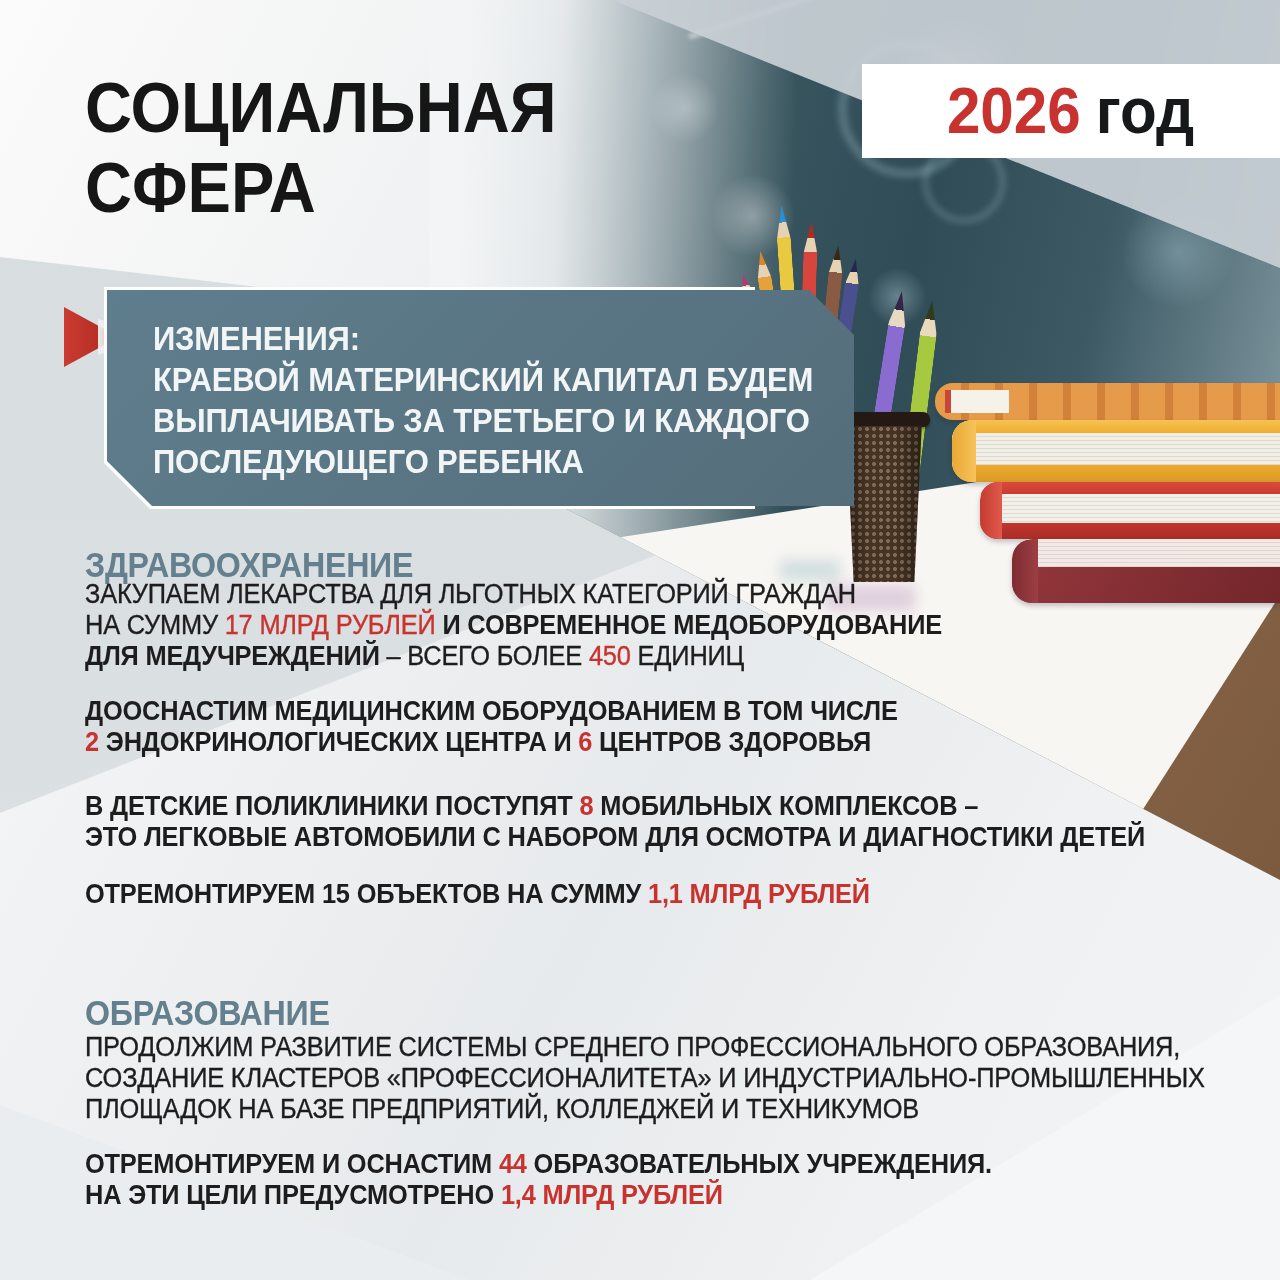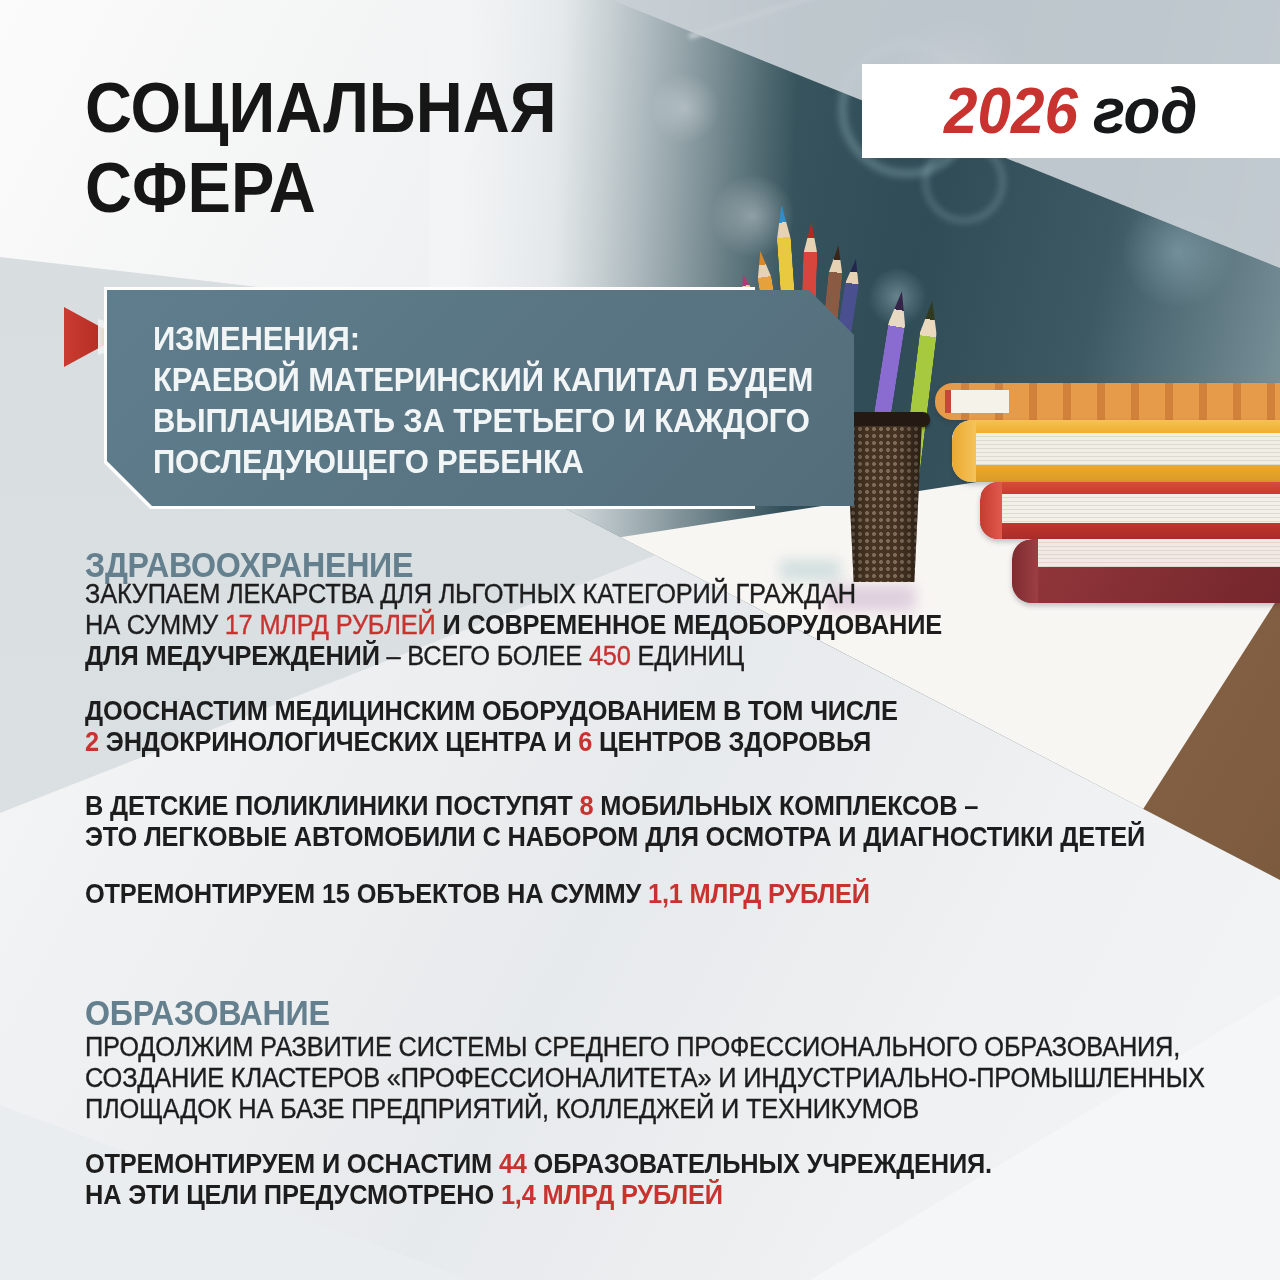--- a/index.html
+++ b/index.html
@@ -76,21 +76,21 @@
       background-size:7px 7px;}
   .cup-shade{position:absolute;left:413px;top:426px;width:82px;height:156px;
       clip-path:polygon(4% 0,96% 0,87% 100%,13% 100%);
       background:linear-gradient(90deg,rgba(0,0,0,.5),rgba(0,0,0,0) 30%,rgba(0,0,0,0) 65%,rgba(0,0,0,.45));}
   
   .gray-tri{position:absolute;inset:0;background:rgba(200,208,213,.93);
       clip-path:polygon(612px 0,1280px 0,1280px 268px);}
   
   .year-badge{position:absolute;left:862px;top:64px;width:418px;height:94px;background:#ffffff;
       display:flex;align-items:center;justify-content:center;gap:16px;
-      font-size:64px;font-weight:700;transform-origin:0 0;font-style:italic;}
+      font-size:64px;font-weight:700;transform-origin:0 0;}
   .year-badge .inner{display:flex;gap:16px;transform:scaleX(.94);transform-origin:50% 50%;}
   .year-num{color:#c8322f;}
   .year-suffix{color:#17181a;}
   
   .callout-o{position:absolute;left:104px;top:287px;width:651px;height:222px;background:#fdfdfd;
       clip-path:polygon(0 0,707px 0,753px 46px,753px 222px,46px 222px,0 176px);}
   .callout-i{position:absolute;left:3px;top:3px;width:747px;height:216px;
       background:linear-gradient(135deg,#5f7e8d,#546d7b);
       clip-path:polygon(0 0,702px 0,747px 45px,747px 216px,45px 216px,0 171px);}
   .callout-text{position:absolute;left:46px;top:28px;color:#f2f5f6;font-size:33px;line-height:41px;font-weight:700;

